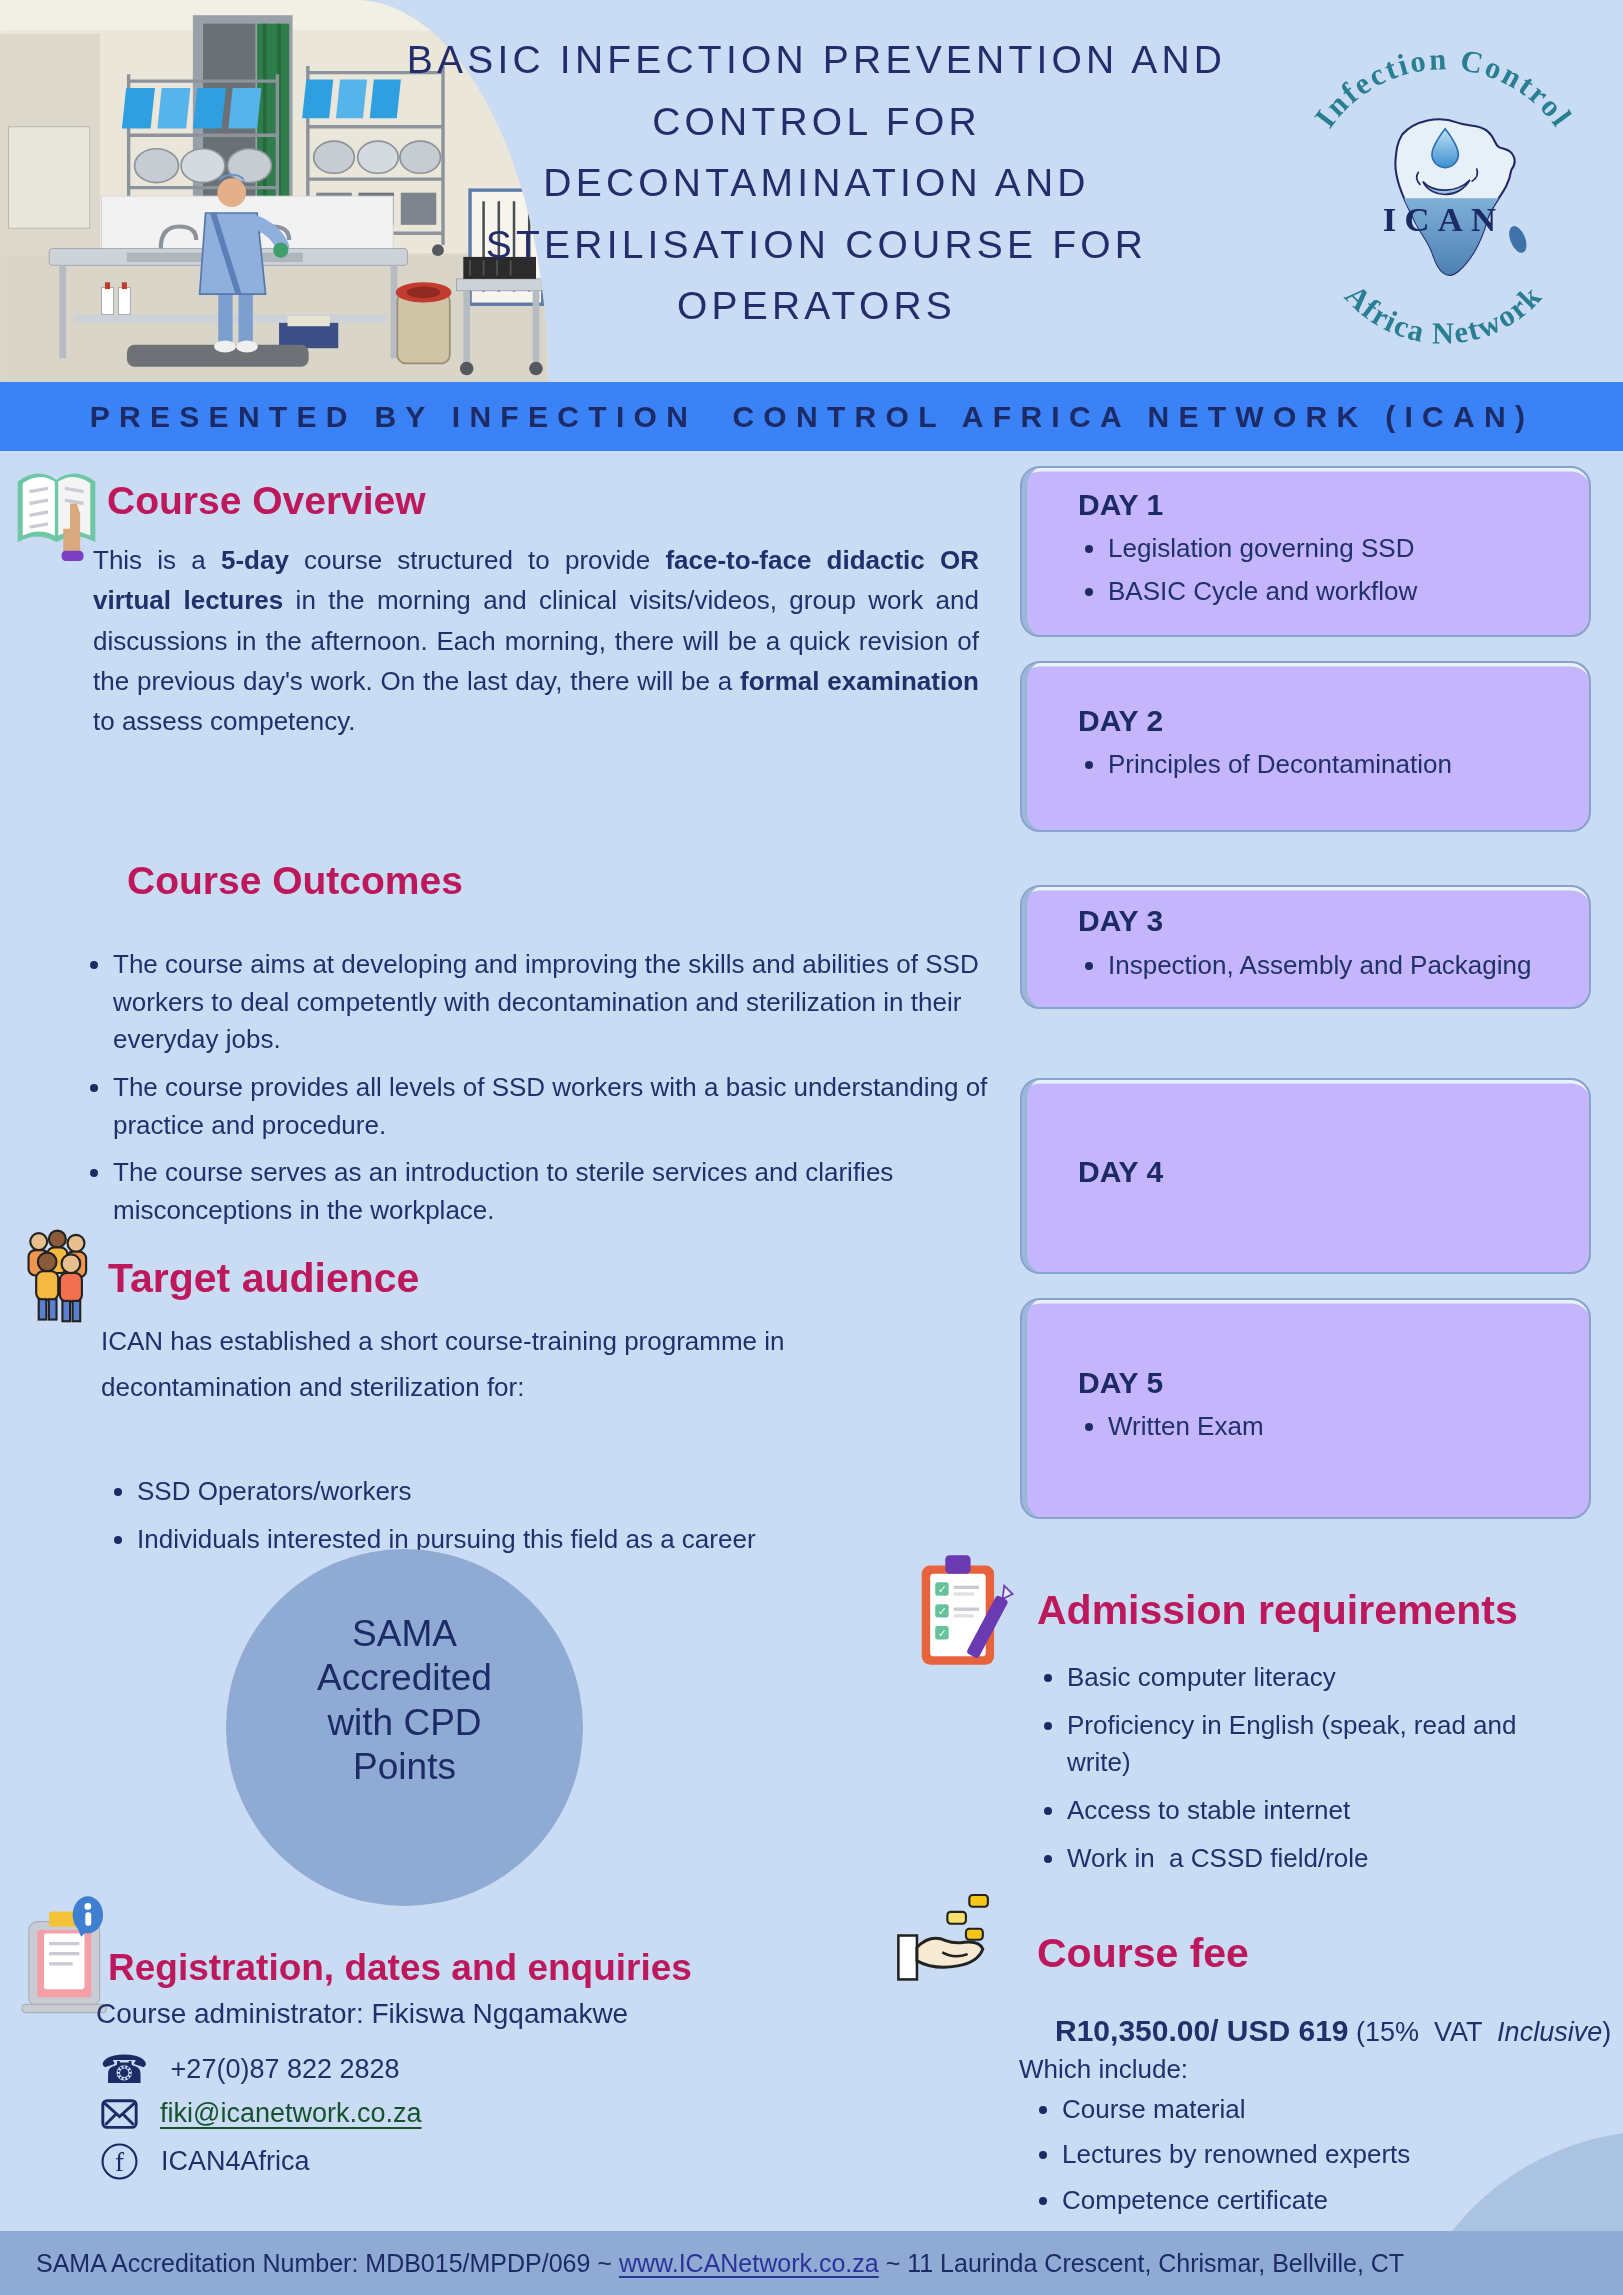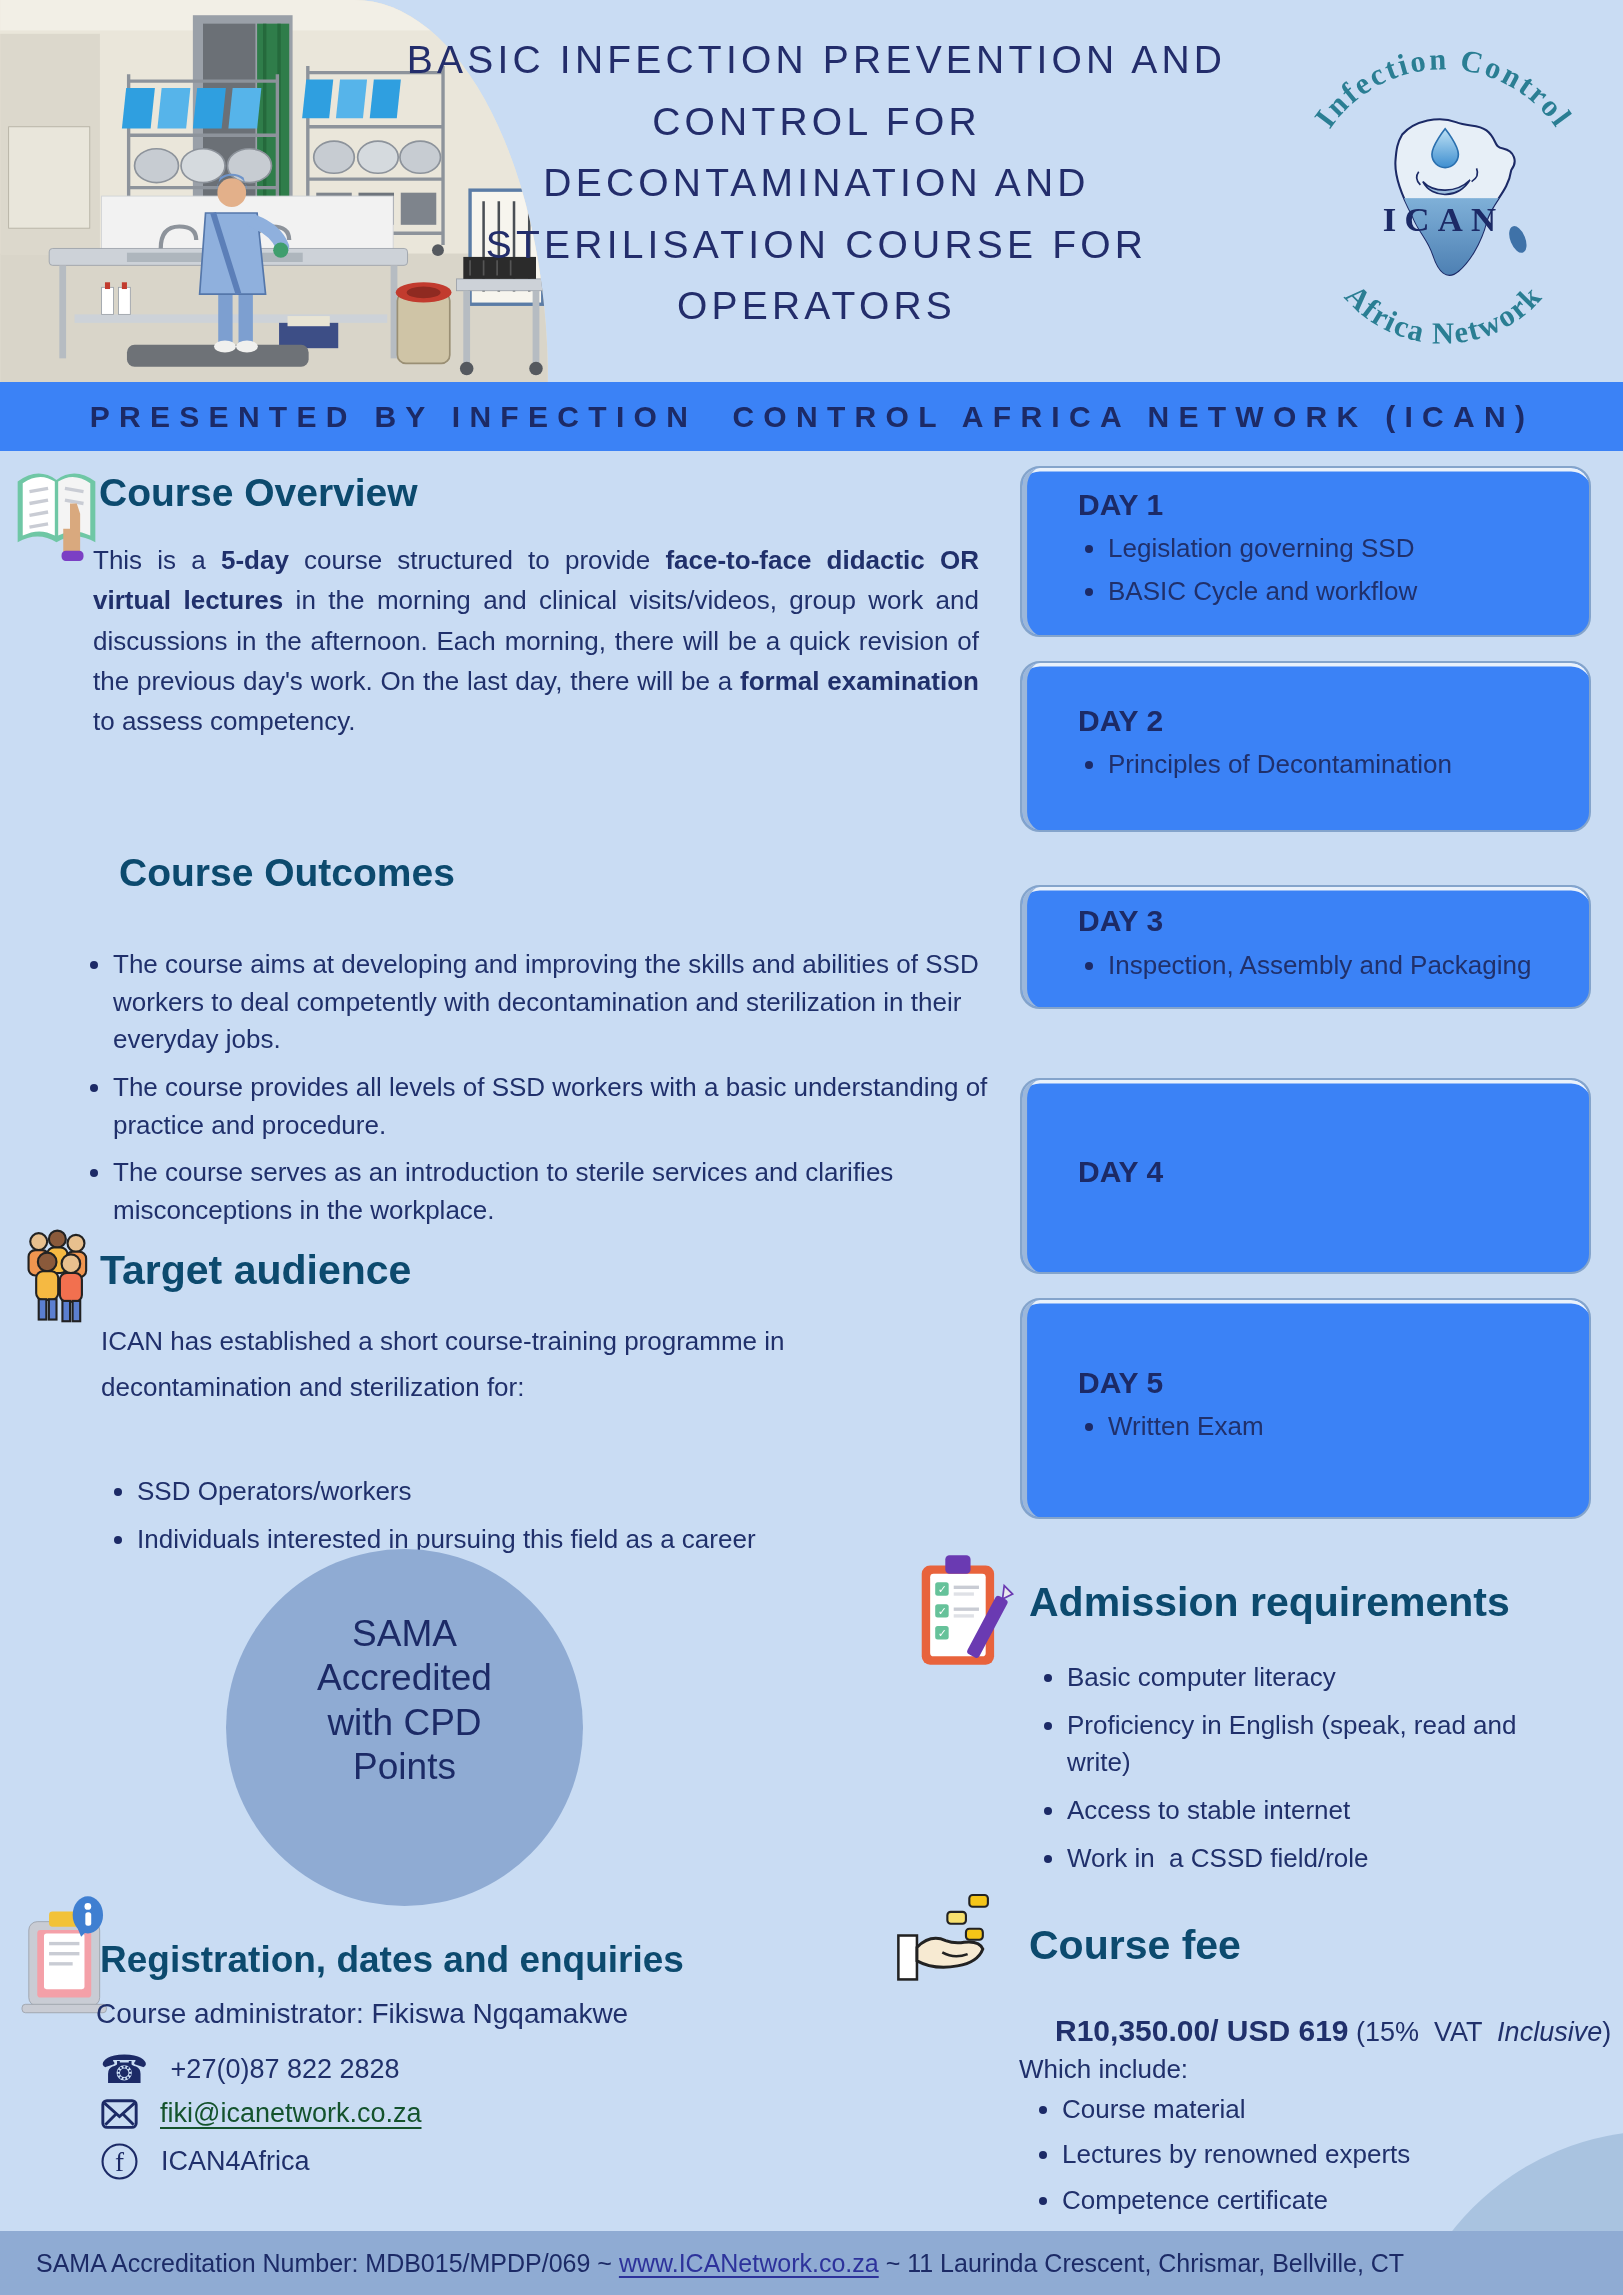--- a/index.html
+++ b/index.html
@@ -16,31 +16,31 @@
          font-size:39px;letter-spacing:4.2px;line-height:1.58;color:#232d6b;font-weight:500;}
 
   
   .logo{position:absolute;top:18.6px;right:6.8px;width:347px;height:355px;}
 
   
   .band{position:absolute;top:382px;left:0;width:1624px;height:69px;background:#3b82f6;
         display:flex;align-items:center;justify-content:center;}
   .band span{font-weight:bold;font-size:30px;letter-spacing:9.3px;color:#1c2a66;white-space:pre;}
 
-  h2{margin:4px;font-weight:bold;color:#0c4a6e;}
+  h2{margin:12px;font-weight:bold;color:#be185d;}
   .abs{position:absolute;}
   .body-text{font-size:26px;line-height:1.55;}
   .b{font-weight:bold;} .i{font-style:italic;} .pre{white-space:pre-wrap;}
 
   ul{margin:0;padding-left:37px;}
   li{margin-bottom:10px;font-size:26px;line-height:1.45;}
   li::marker{color:#1c2a66;}
 
   
-  .daybox{position:absolute;left:1020px;width:571px;background:#3b82f6;
+  .daybox{position:absolute;left:1020px;width:571px;background:#c4b5fd;
           border:2.5px solid #84a4cb;border-radius:20px;
           box-shadow:inset 7.6px 0 0 -2.5px #9cb7da, inset 0 6px 0 -2.5px #e9f1fb;
           display:flex;flex-direction:column;justify-content:center;
           padding:0 25px 0 56px;box-sizing:border-box;}
   .daybox h3{margin:0 0 8.5px 0;font-size:30px;color:#1c2a66;}
   .daybox li{margin-bottom:5px;}
 
   
   .sama{position:absolute;left:226px;top:1549px;width:357px;height:357px;border-radius:50%;
         background:#8fabd3;display:flex;flex-direction:column;align-items:center;

